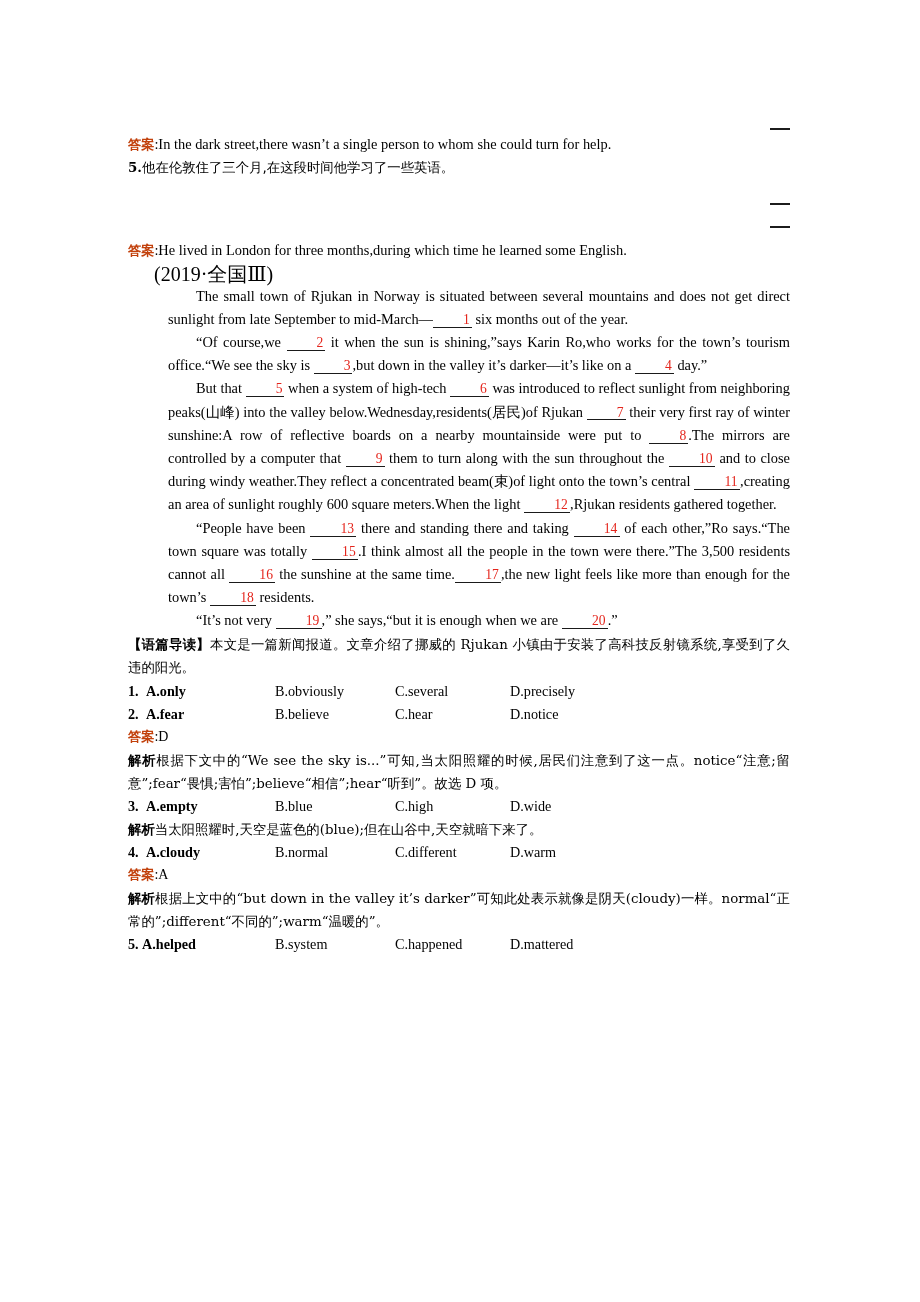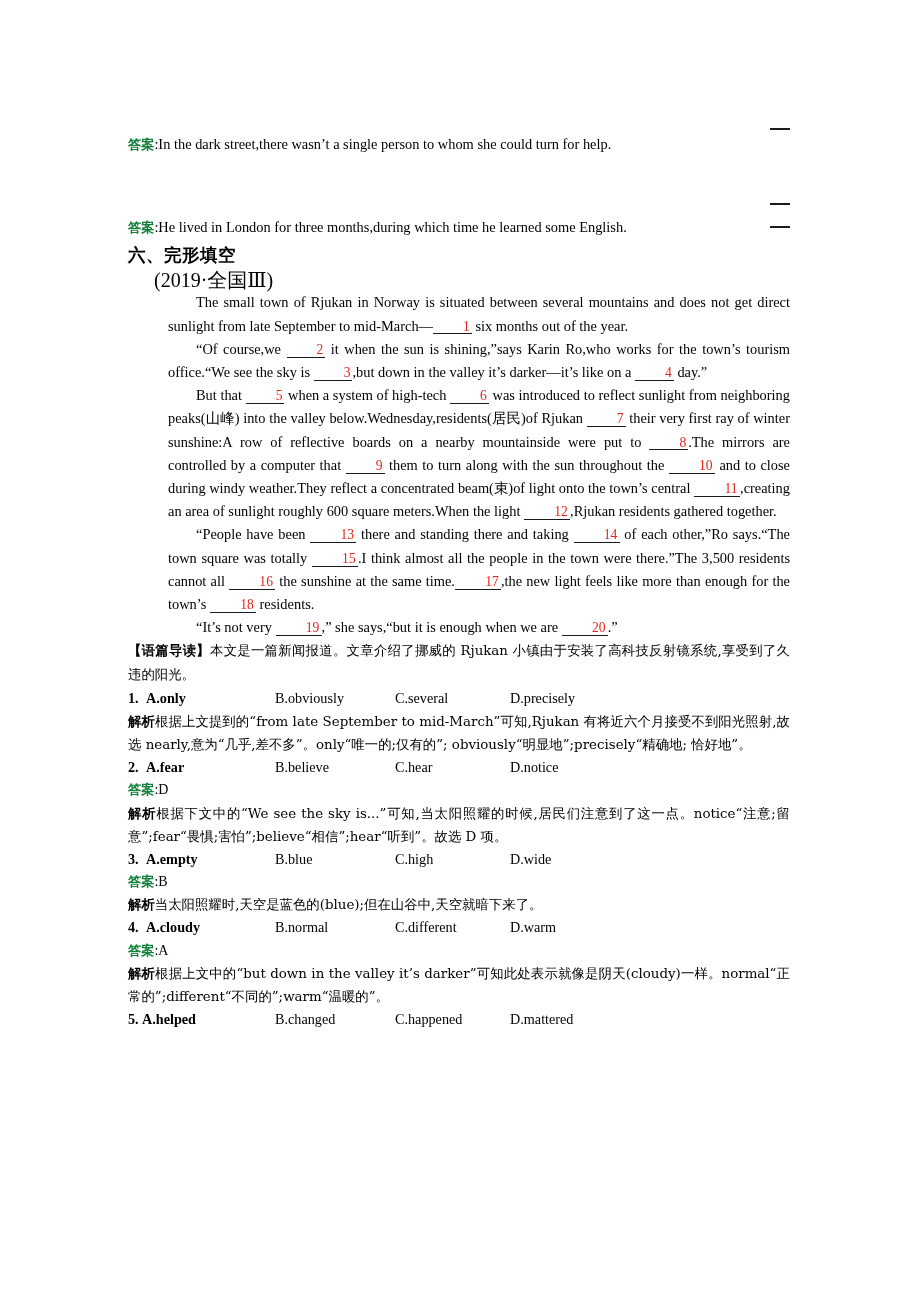--- a/index.html
+++ b/index.html
@@ -30,21 +30,21 @@
   }
   .para {
     font-size: 14.4px;
     line-height: 23.2px;
     margin: 0;
     text-align: justify;
   }
   .indent { text-indent: 28px; margin-left: 40px; }
 
   .ans-label {
-    color: #15803d;
+    color: #c2410c;
     font-family: "DejaVu Sans", "Liberation Sans", sans-serif;
     font-weight: 700;
     font-size: 13.2px;
   }
   .cn {
     font-family: "DejaVu Sans", "Liberation Sans", sans-serif;
     font-size: 13.4px;
   }
   .cn-serif {
     font-family: "DejaVu Serif", "Liberation Serif", serif;
@@ -126,29 +126,31 @@
   <div class="rule" style="left:770px;top:128px;width:20px;"></div>
   <div class="rule" style="left:770px;top:203px;width:20px;"></div>
   <div class="rule" style="left:770px;top:226px;width:20px;"></div>
 
   <div class="content">
 
     <div class="para">
       <span class="ans-label">答案</span><span>:In the dark street,there wasn’t a single person to whom she could turn for help.</span>
     </div>
 
+    <div class="para">
+      <span class="num-bold cn-serif">5.</span><span class="cn">他在伦敦住了三个月,在这段时间他学习了一些英语。</span>
+    </div>
 
     <div class="spacer-lg"></div>
     <div style="height:30px"></div>
 
     <div class="para">
       <span class="ans-label">答案</span><span>:He lived in London for three months,during which time he learned some English.</span>
     </div>
 
-    <div class="section-heading">六、完形填空</div>
     <div class="source-line">(2019·全国Ⅲ)</div>
 
     <div>
       <p class="para indent" id="p-0"><span>The small town of Rjukan in Norway is situated between several mountains and does not get direct sunlight from late September to mid-March—</span><span class="blank">1</span><span> six months out of the year.</span></p>
       <p class="para indent" id="p-1"><span>“Of course,we </span><span class="blank">2</span><span> it when the sun is shining,”says Karin Ro,who works for the town’s tourism office.“We see the sky is </span><span class="blank">3</span><span>,but down in the valley it’s darker—it’s like on a </span><span class="blank">4</span><span> day.”</span></p>
       <p class="para indent" id="p-2"><span>But that </span><span class="blank">5</span><span> when a system of high-tech </span><span class="blank">6</span><span> was introduced to reflect sunlight from neighboring peaks(山峰) into the valley below.Wednesday,residents(居民)of Rjukan </span><span class="blank">7</span><span> their very first ray of winter sunshine:A row of reflective boards on a nearby mountainside were put to </span><span class="blank">8</span><span>.The mirrors are controlled by a computer that </span><span class="blank">9</span><span> them to turn along with the sun throughout the </span><span class="blank wide">10</span><span> and to close during windy weather.They reflect a concentrated beam(束)of light onto the town’s central </span><span class="blank wide">11</span><span>,creating an area of sunlight roughly 600 square meters.When the light </span><span class="blank wide">12</span><span>,Rjukan residents gathered together.</span></p>
       <p class="para indent" id="p-3"><span>“People have been </span><span class="blank wide">13</span><span> there and standing there and taking </span><span class="blank wide">14</span><span> of each other,”Ro says.“The town square was totally </span><span class="blank wide">15</span><span>.I think almost all the people in the town were there.”The 3,500 residents cannot all </span><span class="blank wide">16</span><span> the sunshine at the same time.</span><span class="blank wide">17</span><span>,the new light feels like more than enough for the town’s </span><span class="blank wide">18</span><span> residents.</span></p>
       <p class="para indent" id="p-4"><span>“It’s not very </span><span class="blank wide">19</span><span>,” she says,“but it is enough when we are </span><span class="blank wide">20</span><span>.”</span></p>
     </div>
 
@@ -157,51 +159,49 @@
     </div>
 
     <div id="question-list">
         <div class="qrow" style="height: 23.2px;">
           <span class="qnum optA">1.</span>
           <span class="optA" style="left: 18px;">A.only</span>
           <span class="optB">B.obviously</span>
           <span class="optC">C.several</span>
           <span class="optD">D.precisely</span>
         </div>
-        <div class="explain"><span class="tag">解析</span><span>根据上文提到的“from late September to mid-March”可知,Rjukan 有将近六个月接受不到阳光照射,故选 nearly,意为“几乎,差不多”。only“唯一的;仅有的”; obviously“明显地”;precisely“精确地; 恰好地”。</span></div>
         <div class="qrow" style="height: 23.2px;">
           <span class="qnum optA">2.</span>
           <span class="optA" style="left: 18px;">A.fear</span>
           <span class="optB">B.believe</span>
           <span class="optC">C.hear</span>
           <span class="optD">D.notice</span>
         </div>
         <div class="ansrow"><span class="ans-label">答案</span><span>:D</span></div>
         <div class="explain"><span class="tag">解析</span><span>根据下文中的“We see the sky is...”可知,当太阳照耀的时候,居民们注意到了这一点。notice“注意;留意”;fear“畏惧;害怕”;believe“相信”;hear“听到”。故选 D 项。</span></div>
         <div class="qrow" style="height: 23.2px;">
           <span class="qnum optA">3.</span>
           <span class="optA" style="left: 18px;">A.empty</span>
           <span class="optB">B.blue</span>
           <span class="optC">C.high</span>
           <span class="optD">D.wide</span>
         </div>
-        <div class="ansrow"><span class="ans-label">答案</span><span>:B</span></div>
         <div class="explain"><span class="tag">解析</span><span>当太阳照耀时,天空是蓝色的(blue);但在山谷中,天空就暗下来了。</span></div>
         <div class="qrow" style="height: 23.2px;">
           <span class="qnum optA">4.</span>
           <span class="optA" style="left: 18px;">A.cloudy</span>
           <span class="optB">B.normal</span>
           <span class="optC">C.different</span>
           <span class="optD">D.warm</span>
         </div>
         <div class="ansrow"><span class="ans-label">答案</span><span>:A</span></div>
         <div class="explain"><span class="tag">解析</span><span>根据上文中的“but down in the valley it’s darker”可知此处表示就像是阴天(cloudy)一样。normal“正常的”;different“不同的”;warm“温暖的”。</span></div>
         <div class="qrow" style="height: 23.2px;">
           <span class="qnum optA">5.</span>
           <span class="optA" style="left: 14px; text-align: center;">A.helped</span>
-          <span class="optB">B.changed</span>
+          <span class="optB">B.system</span>
           <span class="optC">C.happened</span>
           <span class="optD">D.mattered</span>
         </div>
       </div>
 
   </div>
 </div>
 
 </body></html>

